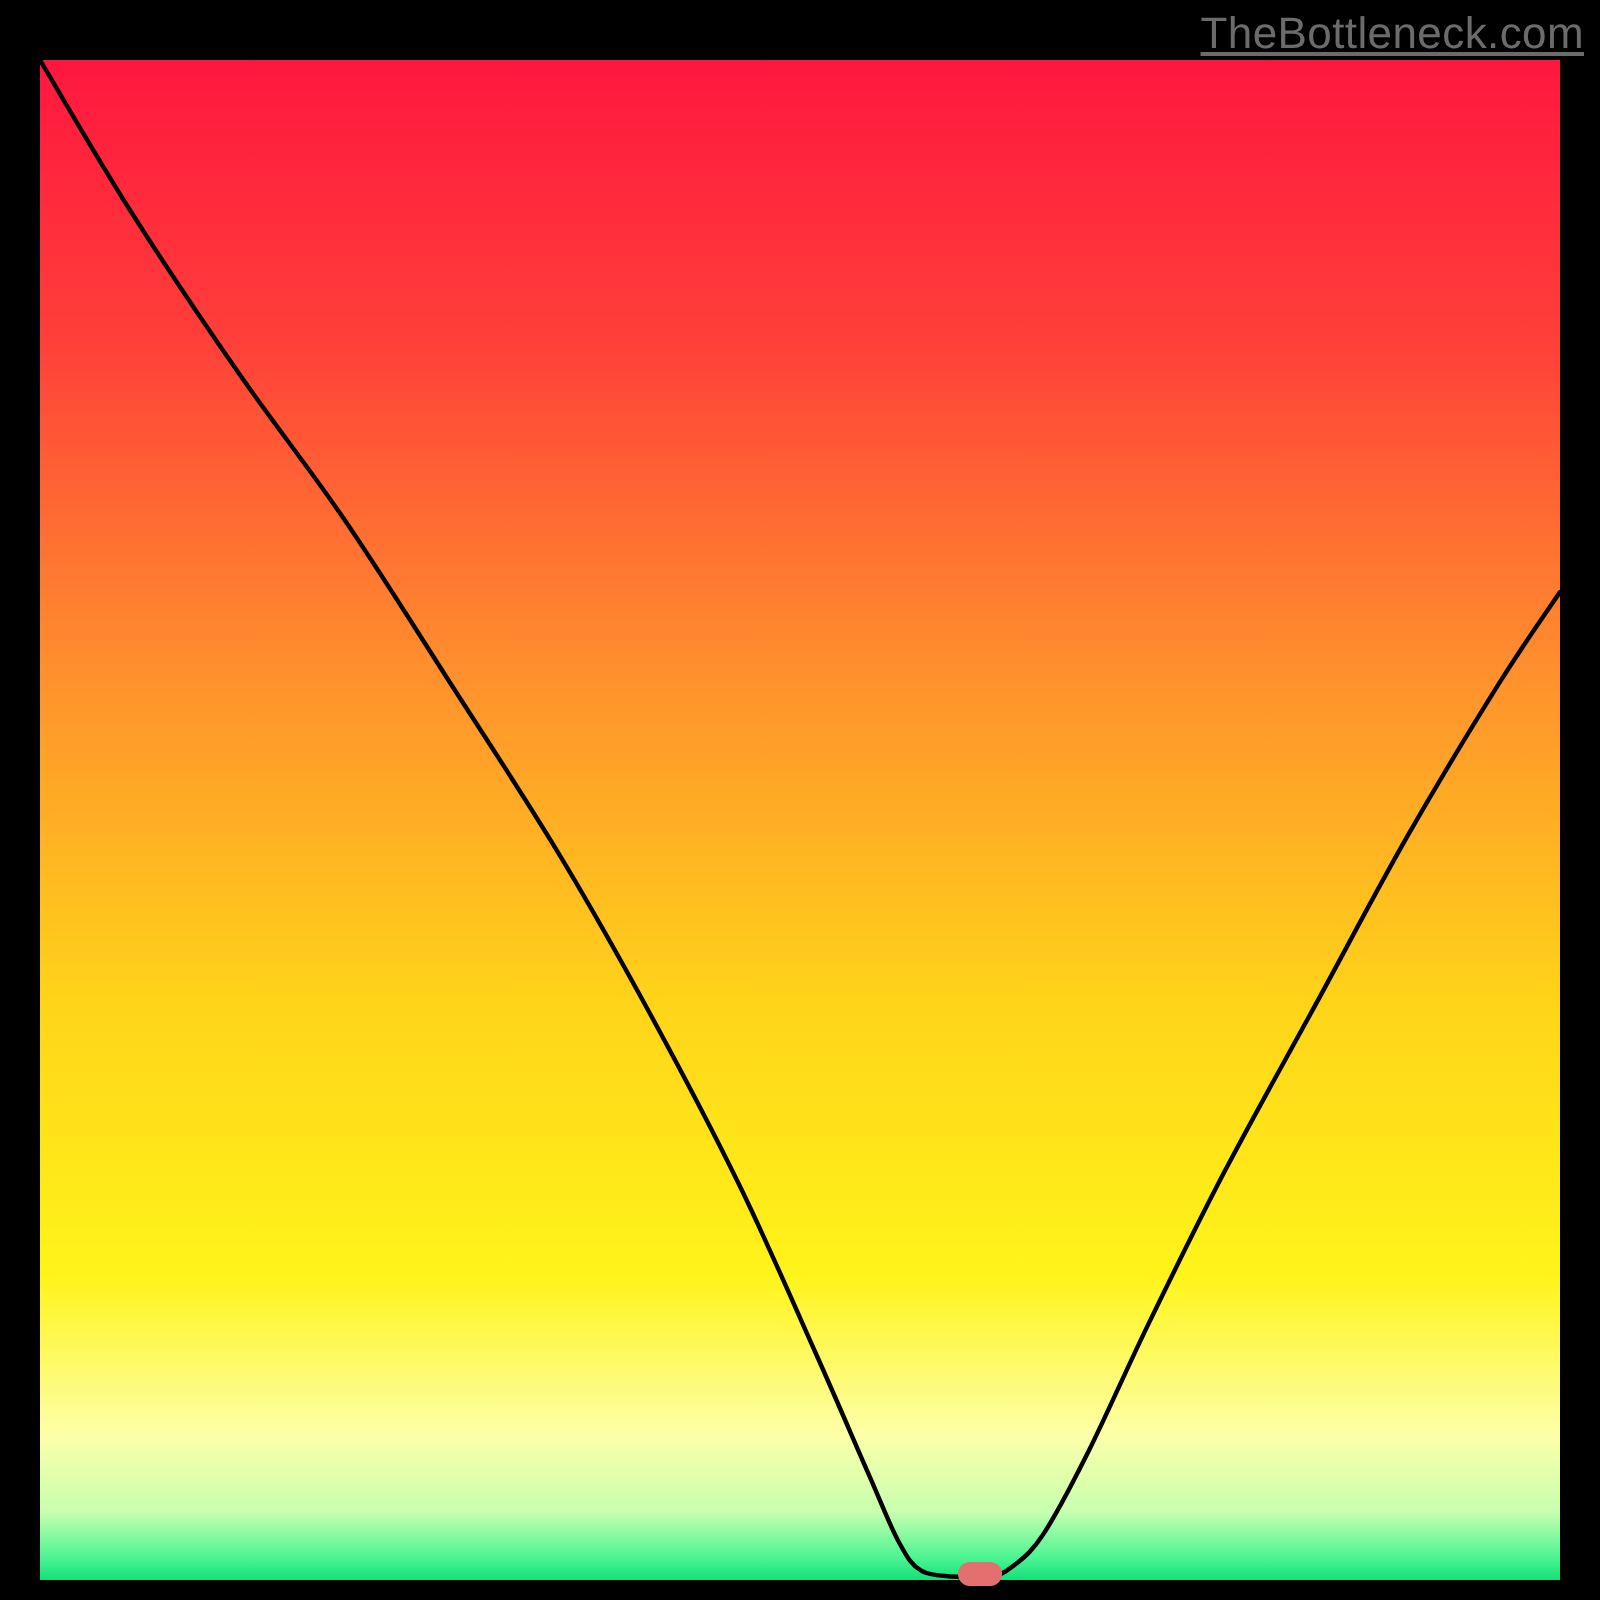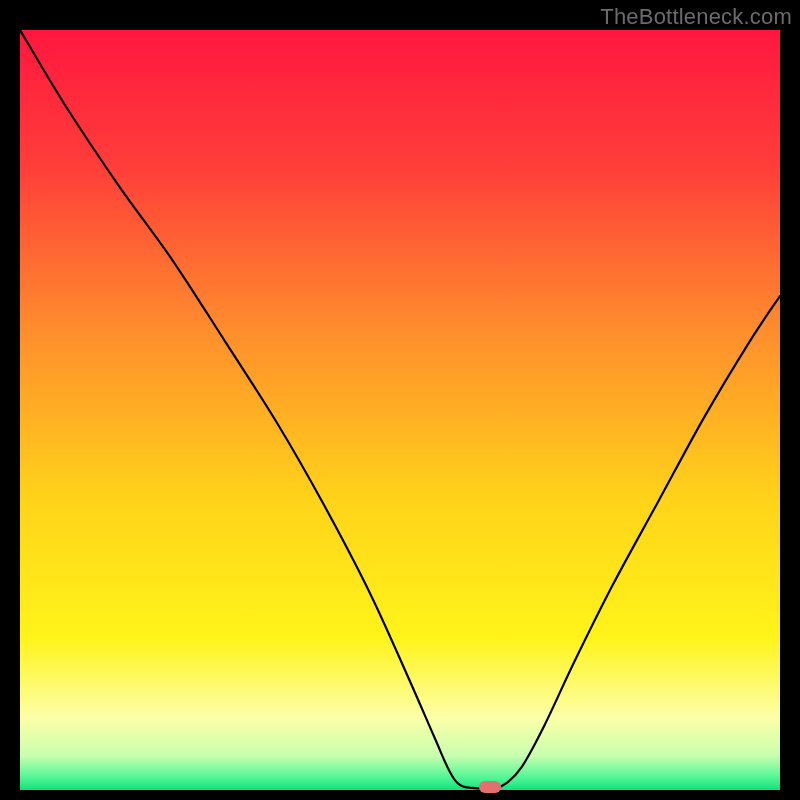--- a/index.html
+++ b/index.html
@@ -27,20 +27,21 @@
     height: 760px;
   }
   .watermark {
     position: absolute;
     top: 4px;
     right: 8px;
     color: #6b6b6b;
     font-size: 22px;
     font-weight: 500;
     letter-spacing: 0.2px;
+    text-decoration: underline;
   }
   .marker {
     position: absolute;
     width: 22px;
     height: 12px;
     border-radius: 6px;
     transform: translate(-50%, -50%);
   }
 </style>
 </head>

